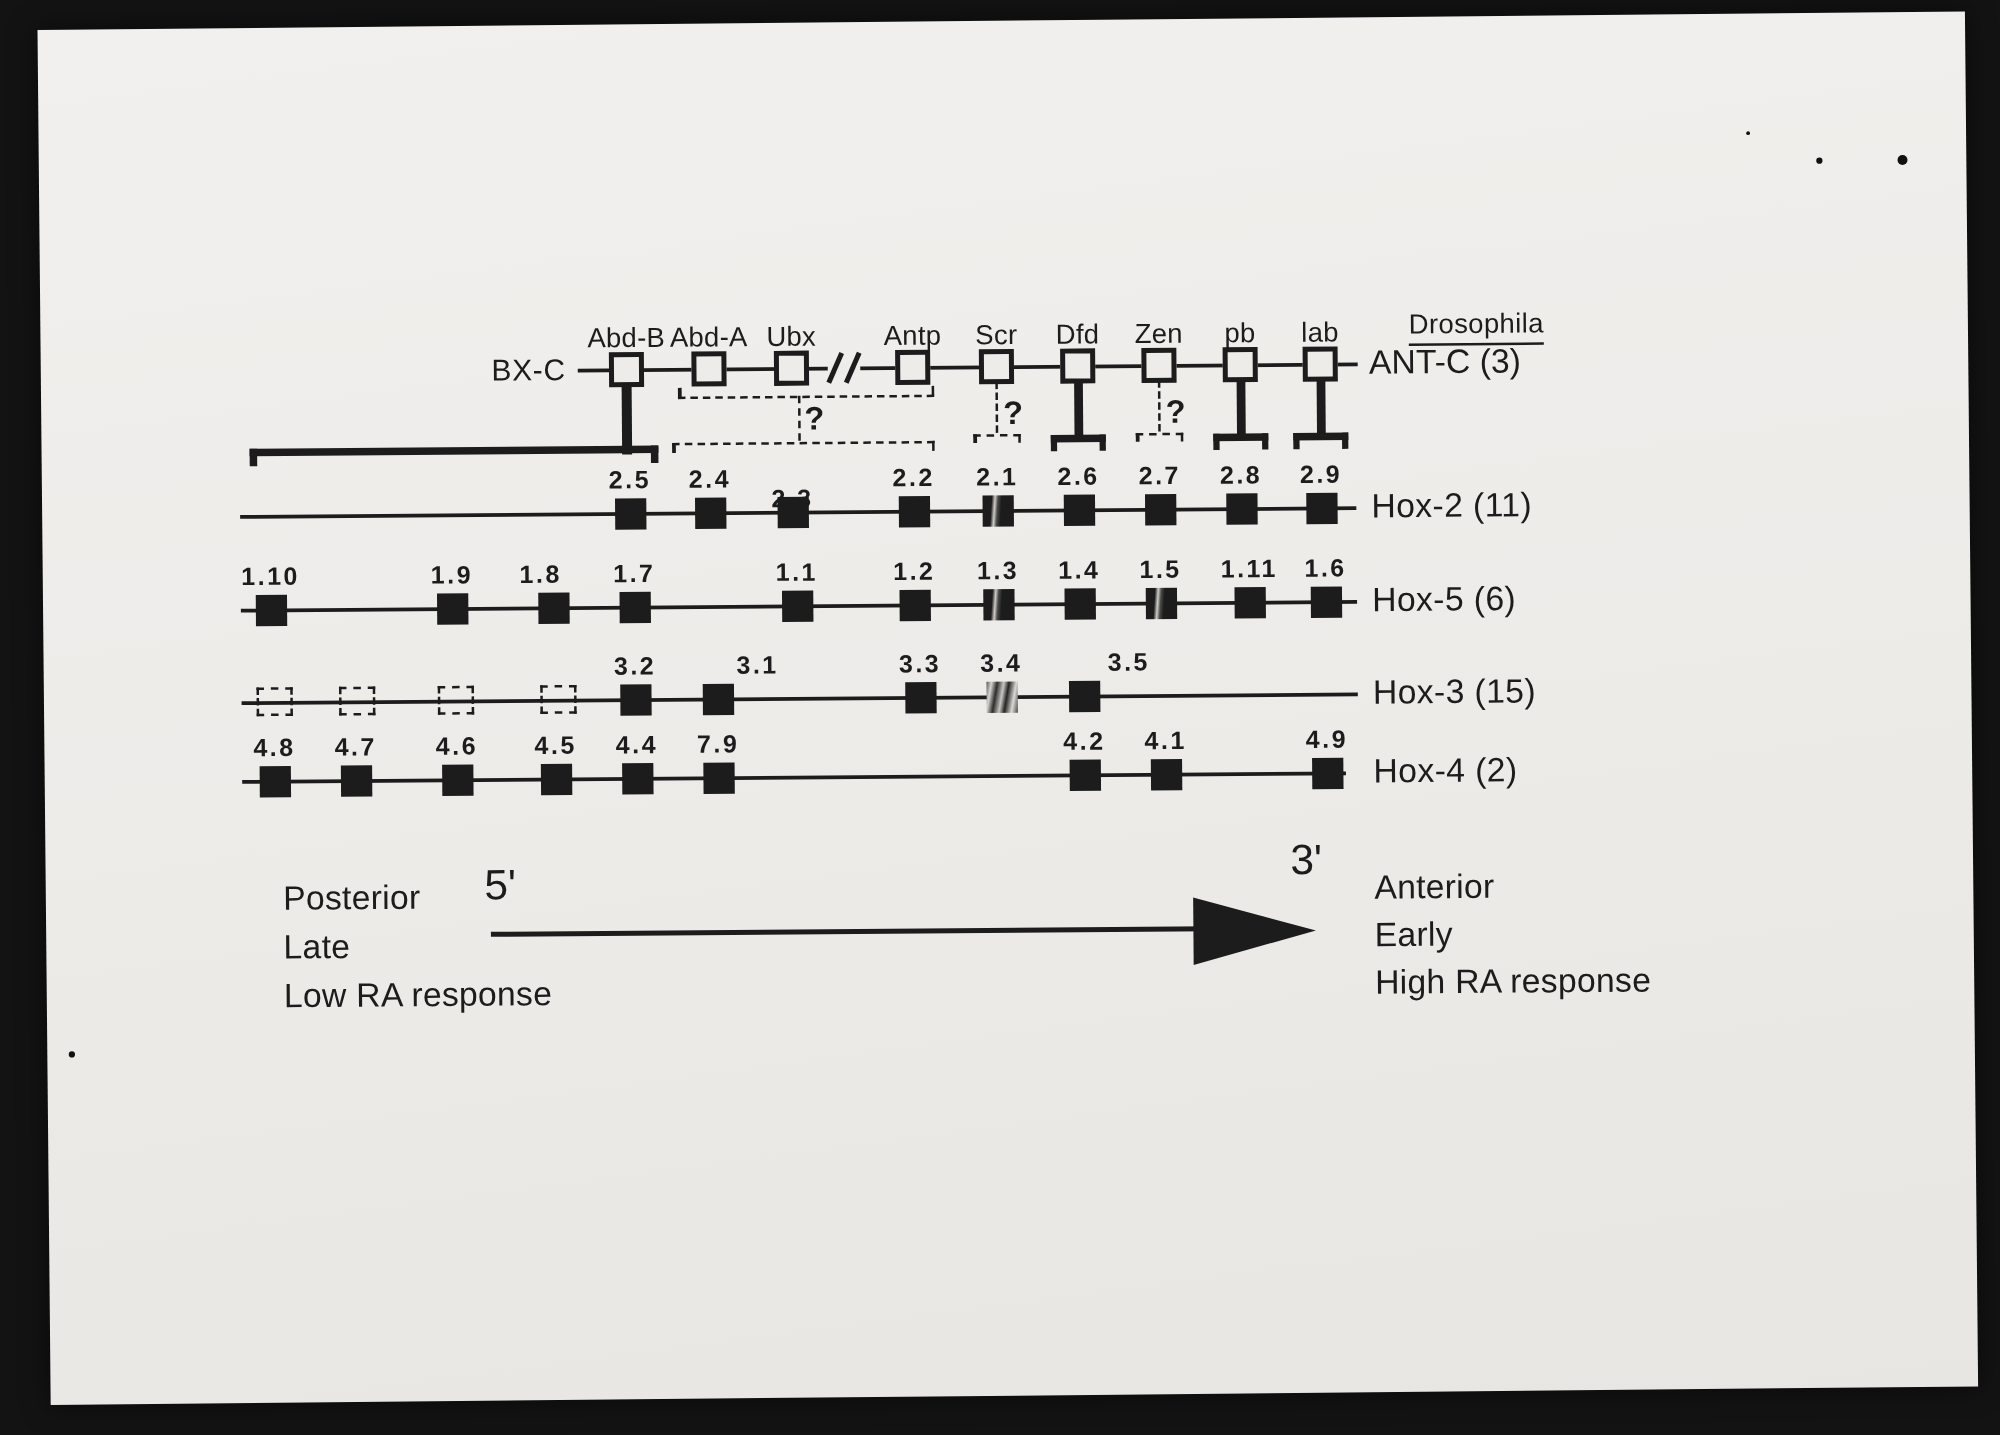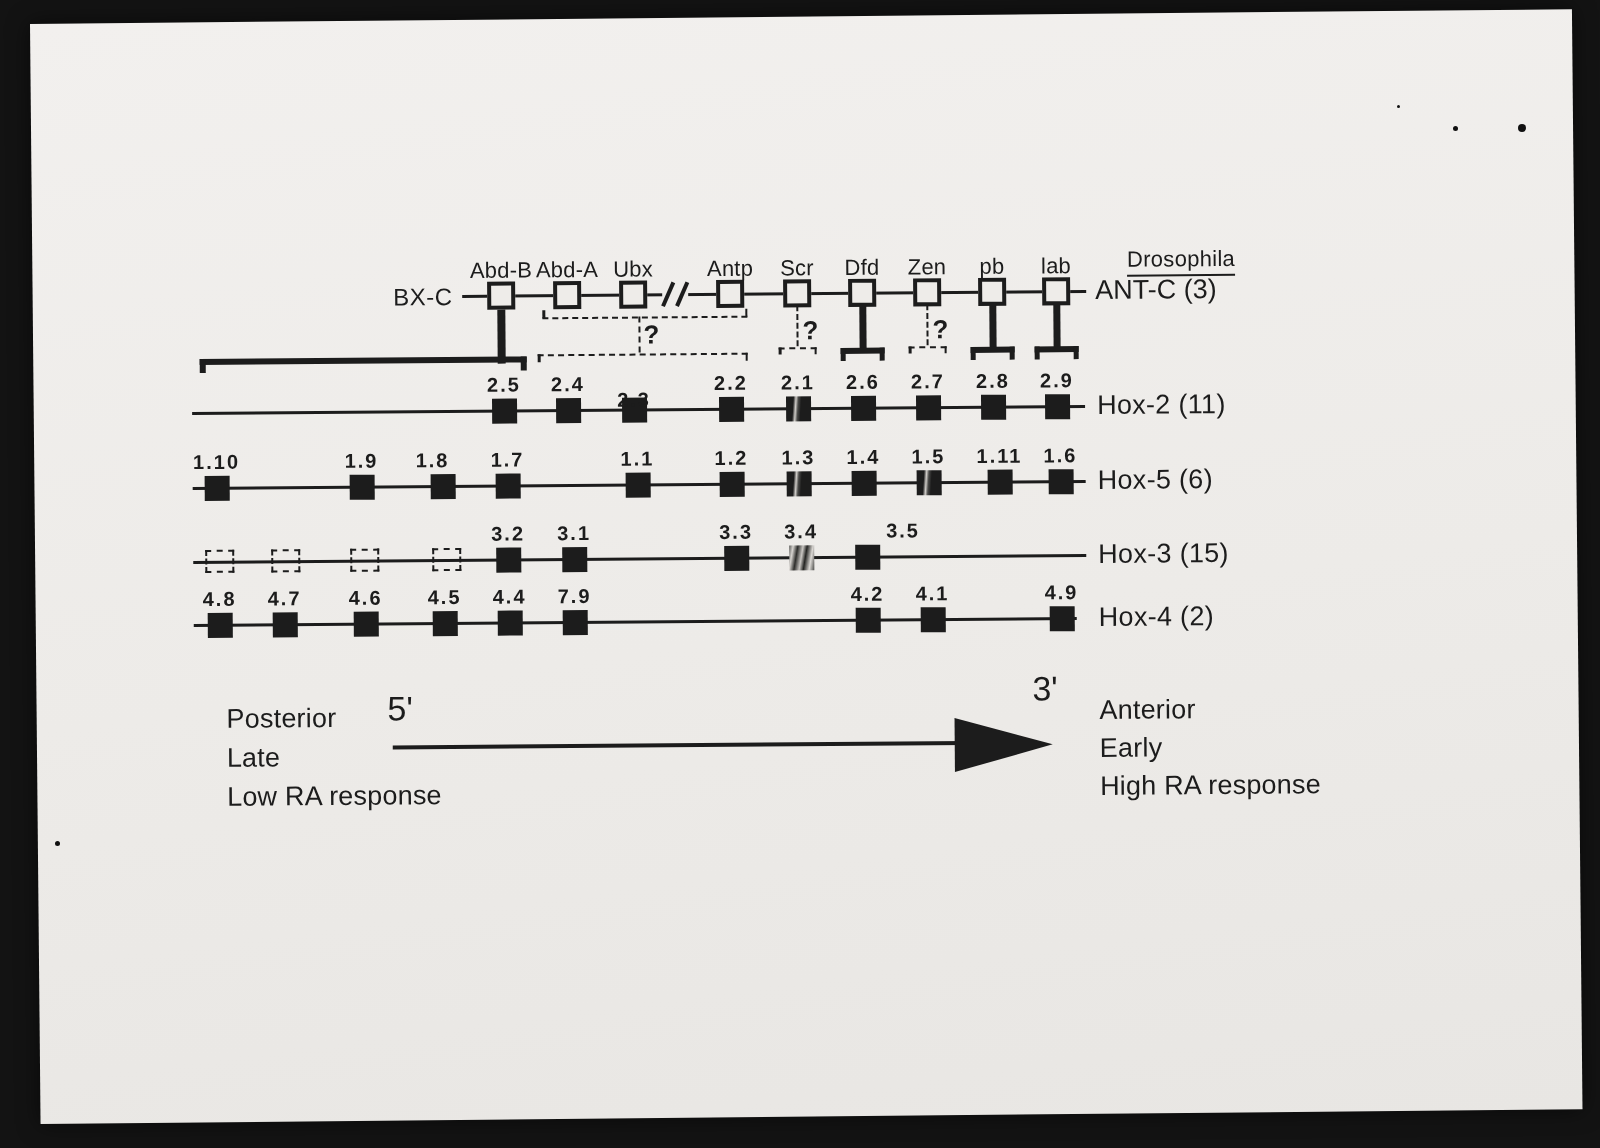--- a/index.html
+++ b/index.html
@@ -171,21 +171,21 @@
       <div class="num-label" style="left: 1028px; top: 451px;">1.6</div>
       <div class="hline" style="left: 192px; top: 560.5px; width: 893px;"></div>
       <div class="row-label" style="left: 1097px; top: 546px;">Hox-3 (15)</div>
       <div class="dsq" style="left: 204px; top: 550px;"></div>
       <div class="dsq" style="left: 270px; top: 550px;"></div>
       <div class="dsq" style="left: 349px; top: 550px;"></div>
       <div class="dsq" style="left: 431px; top: 550px;"></div>
       <div class="sq" style="left: 494.5px; top: 549.5px;"></div>
       <div class="num-label" style="left: 475px; top: 525px;">3.2</div>
       <div class="sq" style="left: 560.5px; top: 549.5px;"></div>
-      <div class="num-label" style="left: 541px; top: 525px;">3.1</div>
+      <div class="num-label" style="left: 573px; top: 525px;">3.1</div>
       <div class="sq" style="left: 722.5px; top: 549.5px;"></div>
       <div class="num-label" style="left: 703px; top: 525px;">3.3</div>
       <div class="sq sq-heavy" style="left: 787.5px; top: 549.5px;"></div>
       <div class="num-label" style="left: 768px; top: 525px;">3.4</div>
       <div class="sq" style="left: 853.5px; top: 549.5px;"></div>
       <div class="num-label" style="left: 870px; top: 525px;">3.5</div>
       <div class="hline" style="left: 192px; top: 623.5px; width: 883px;"></div>
       <div class="row-label" style="left: 1097px; top: 609px;">Hox-4 (2)</div>
       <div class="sq" style="left: 205.5px; top: 612.5px;"></div>
       <div class="num-label" style="left: 186px; top: 588px;">4.8</div>

